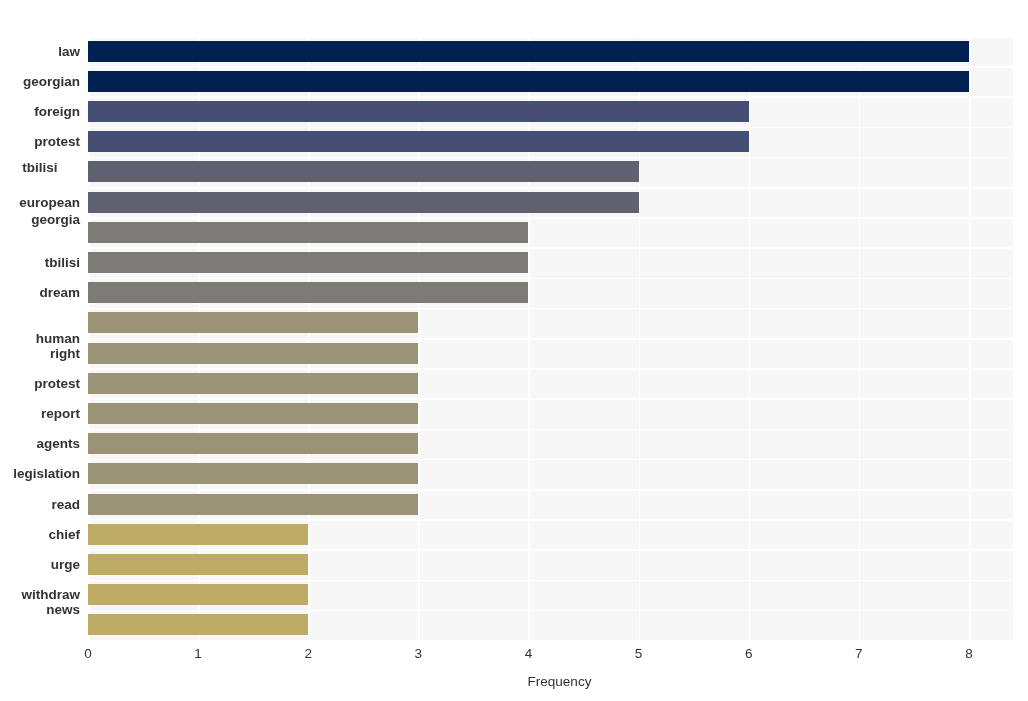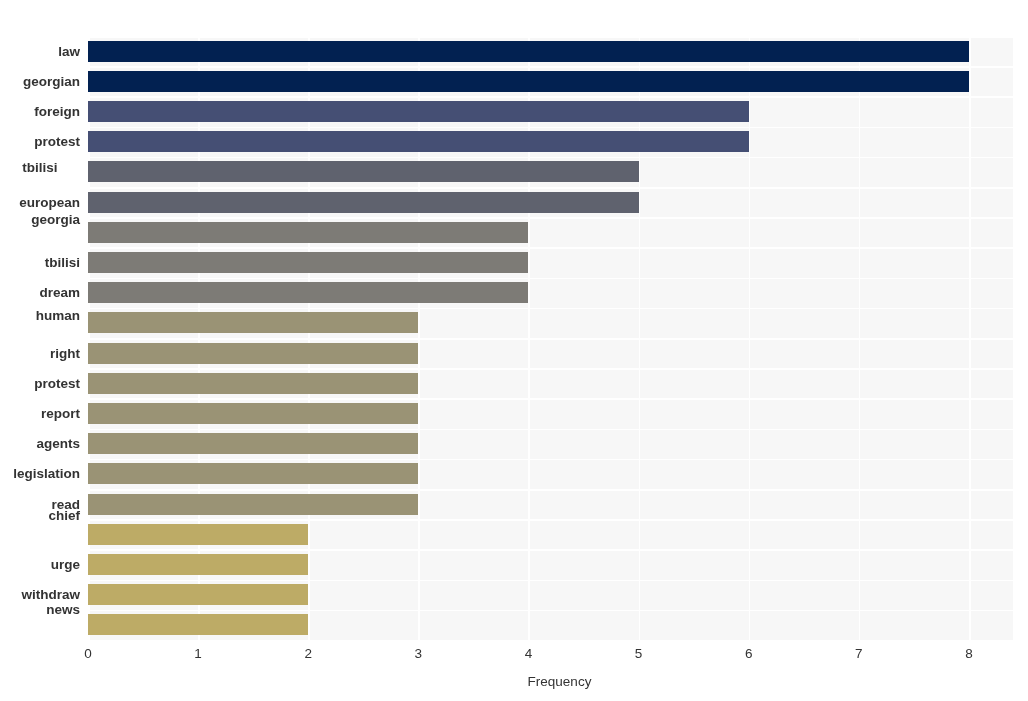--- a/index.html
+++ b/index.html
@@ -136,28 +136,28 @@
   <div class="ylabels">
       <div class="ylabel" style="top: 4.6px;">law</div>
       <div class="ylabel" style="top: 34.8px;">georgian</div>
       <div class="ylabel" style="top: 65px;">foreign</div>
       <div class="ylabel" style="top: 95.2px;">protest</div>
       <div class="ylabel" style="top: 121px; text-align: center;">tbilisi</div>
       <div class="ylabel" style="top: 155.6px;">european</div>
       <div class="ylabel" style="top: 173px;">georgia</div>
       <div class="ylabel" style="top: 216px;">tbilisi</div>
       <div class="ylabel" style="top: 246.2px;">dream</div>
-      <div class="ylabel" style="top: 269px; margin-left: 48px;">human</div>
+      <div class="ylabel" style="top: 292px; margin-left: 48px;">human</div>
       <div class="ylabel" style="top: 306.6px;">right</div>
       <div class="ylabel" style="top: 336.8px;">protest</div>
       <div class="ylabel" style="top: 367px;">report</div>
       <div class="ylabel" style="top: 397.2px;">agents</div>
       <div class="ylabel" style="top: 427.4px;">legislation</div>
       <div class="ylabel" style="top: 457.6px;">read</div>
-      <div class="ylabel" style="top: 469px; margin-left: 8px;">chief</div>
+      <div class="ylabel" style="top: 488px; margin-left: 8px;">chief</div>
       <div class="ylabel" style="top: 518px;">urge</div>
       <div class="ylabel" style="top: 548.2px; padding-left: 26px;">withdraw</div>
       <div class="ylabel" style="top: 563px;">news</div>
     </div>
 
   <div class="plot-area">
     <div class="gridlines">
         <div class="vgrid" style="left: 0px;"></div>
         <div class="vgrid" style="left: 110.119px;"></div>
         <div class="vgrid" style="left: 220.238px;"></div>

